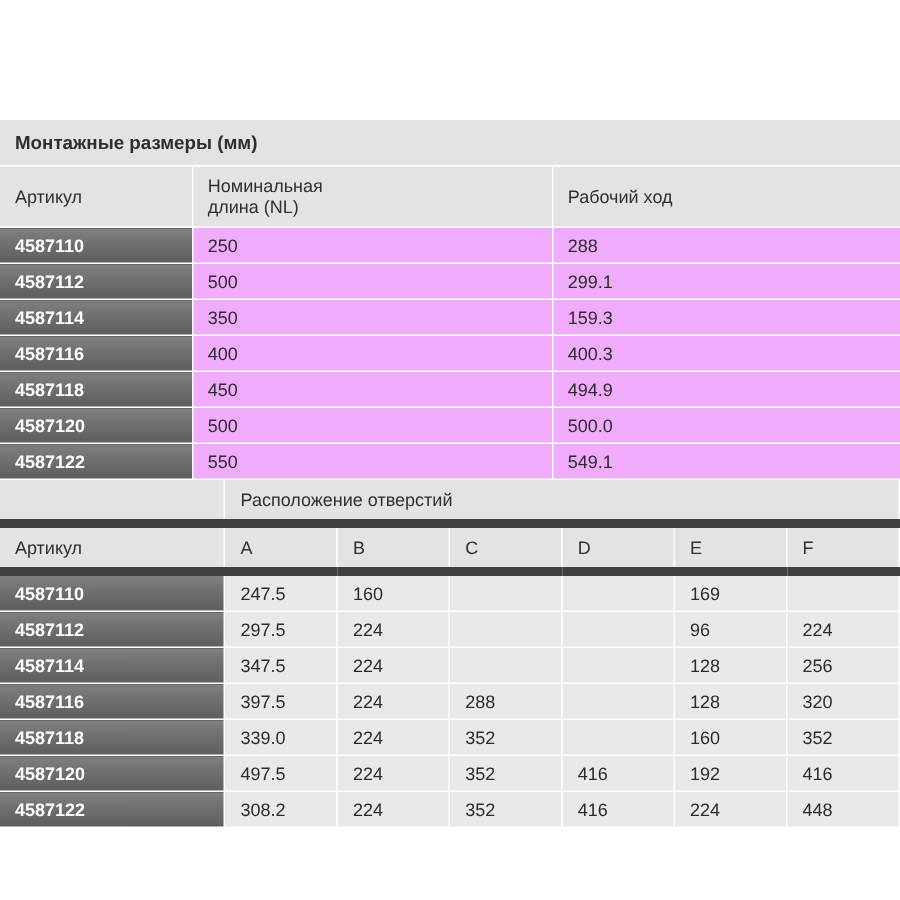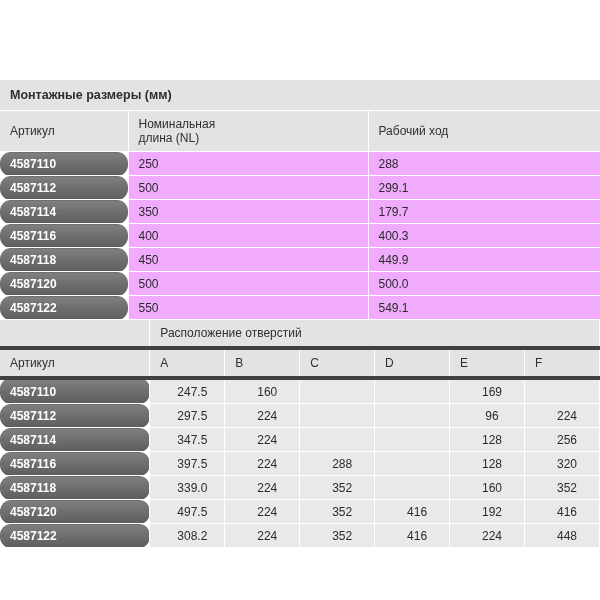--- a/index.html
+++ b/index.html
@@ -57,48 +57,46 @@
     height: 40px;
     border-bottom: 1px solid #ffffff;
     border-right: 1px solid #ffffff;
     padding-left: 10px;
   }
   .hdr-sub td {
     background: #e3e3e3;
     color: #2f2f2f;
     font-size: 12px;
     height: 26px;
-    border-bottom: 4px solid #404040;
+    border-bottom: 6px solid #404040;
     border-right: 1px solid #ffffff;
     padding-left: 10px;
   }
 
   
   tr.data td {
     height: 23px;
     font-size: 12px;
     border-bottom: 1px solid #ffffff;
     border-right: 1px solid #ffffff;
     padding-left: 10px;
     color: #2b2b2b;
   }
   tr.data td.art {
     background: linear-gradient(to bottom, #808080 0%, #6f6f6f 45%, #5e5e5e 100%);
     color: #ffffff;
     font-weight: bold;
     font-size: 12px;
     padding-left: 10px;
-    border-radius: 11px;
   }
   tr.data td.val {
     background: #f0abfc;
   }
   tr.data td.val2 {
     background: #e9e9e9;
-    text-align: center;
   }
 
   
   .c-art { width: 128px; }
   .c-nl  { width: 240px; }
   .c-ws  { width: 232px; }
 
   
   .d-art { width: 128px; }
   .d-col { width: 64px; }
@@ -134,31 +132,31 @@
           <td class="val">288</td>
         </tr>
         <tr class="data">
           <td class="art">4587112</td>
           <td class="val">500</td>
           <td class="val">299.1</td>
         </tr>
         <tr class="data">
           <td class="art">4587114</td>
           <td class="val">350</td>
-          <td class="val">179.7</td>
+          <td class="val">159.3</td>
         </tr>
         <tr class="data">
           <td class="art">4587116</td>
           <td class="val">400</td>
           <td class="val">400.3</td>
         </tr>
         <tr class="data">
           <td class="art">4587118</td>
           <td class="val">450</td>
-          <td class="val">449.9</td>
+          <td class="val">494.9</td>
         </tr>
         <tr class="data">
           <td class="art">4587120</td>
           <td class="val">500</td>
           <td class="val">500.0</td>
         </tr>
         <tr class="data">
           <td class="art">4587122</td>
           <td class="val">550</td>
           <td class="val">549.1</td>

